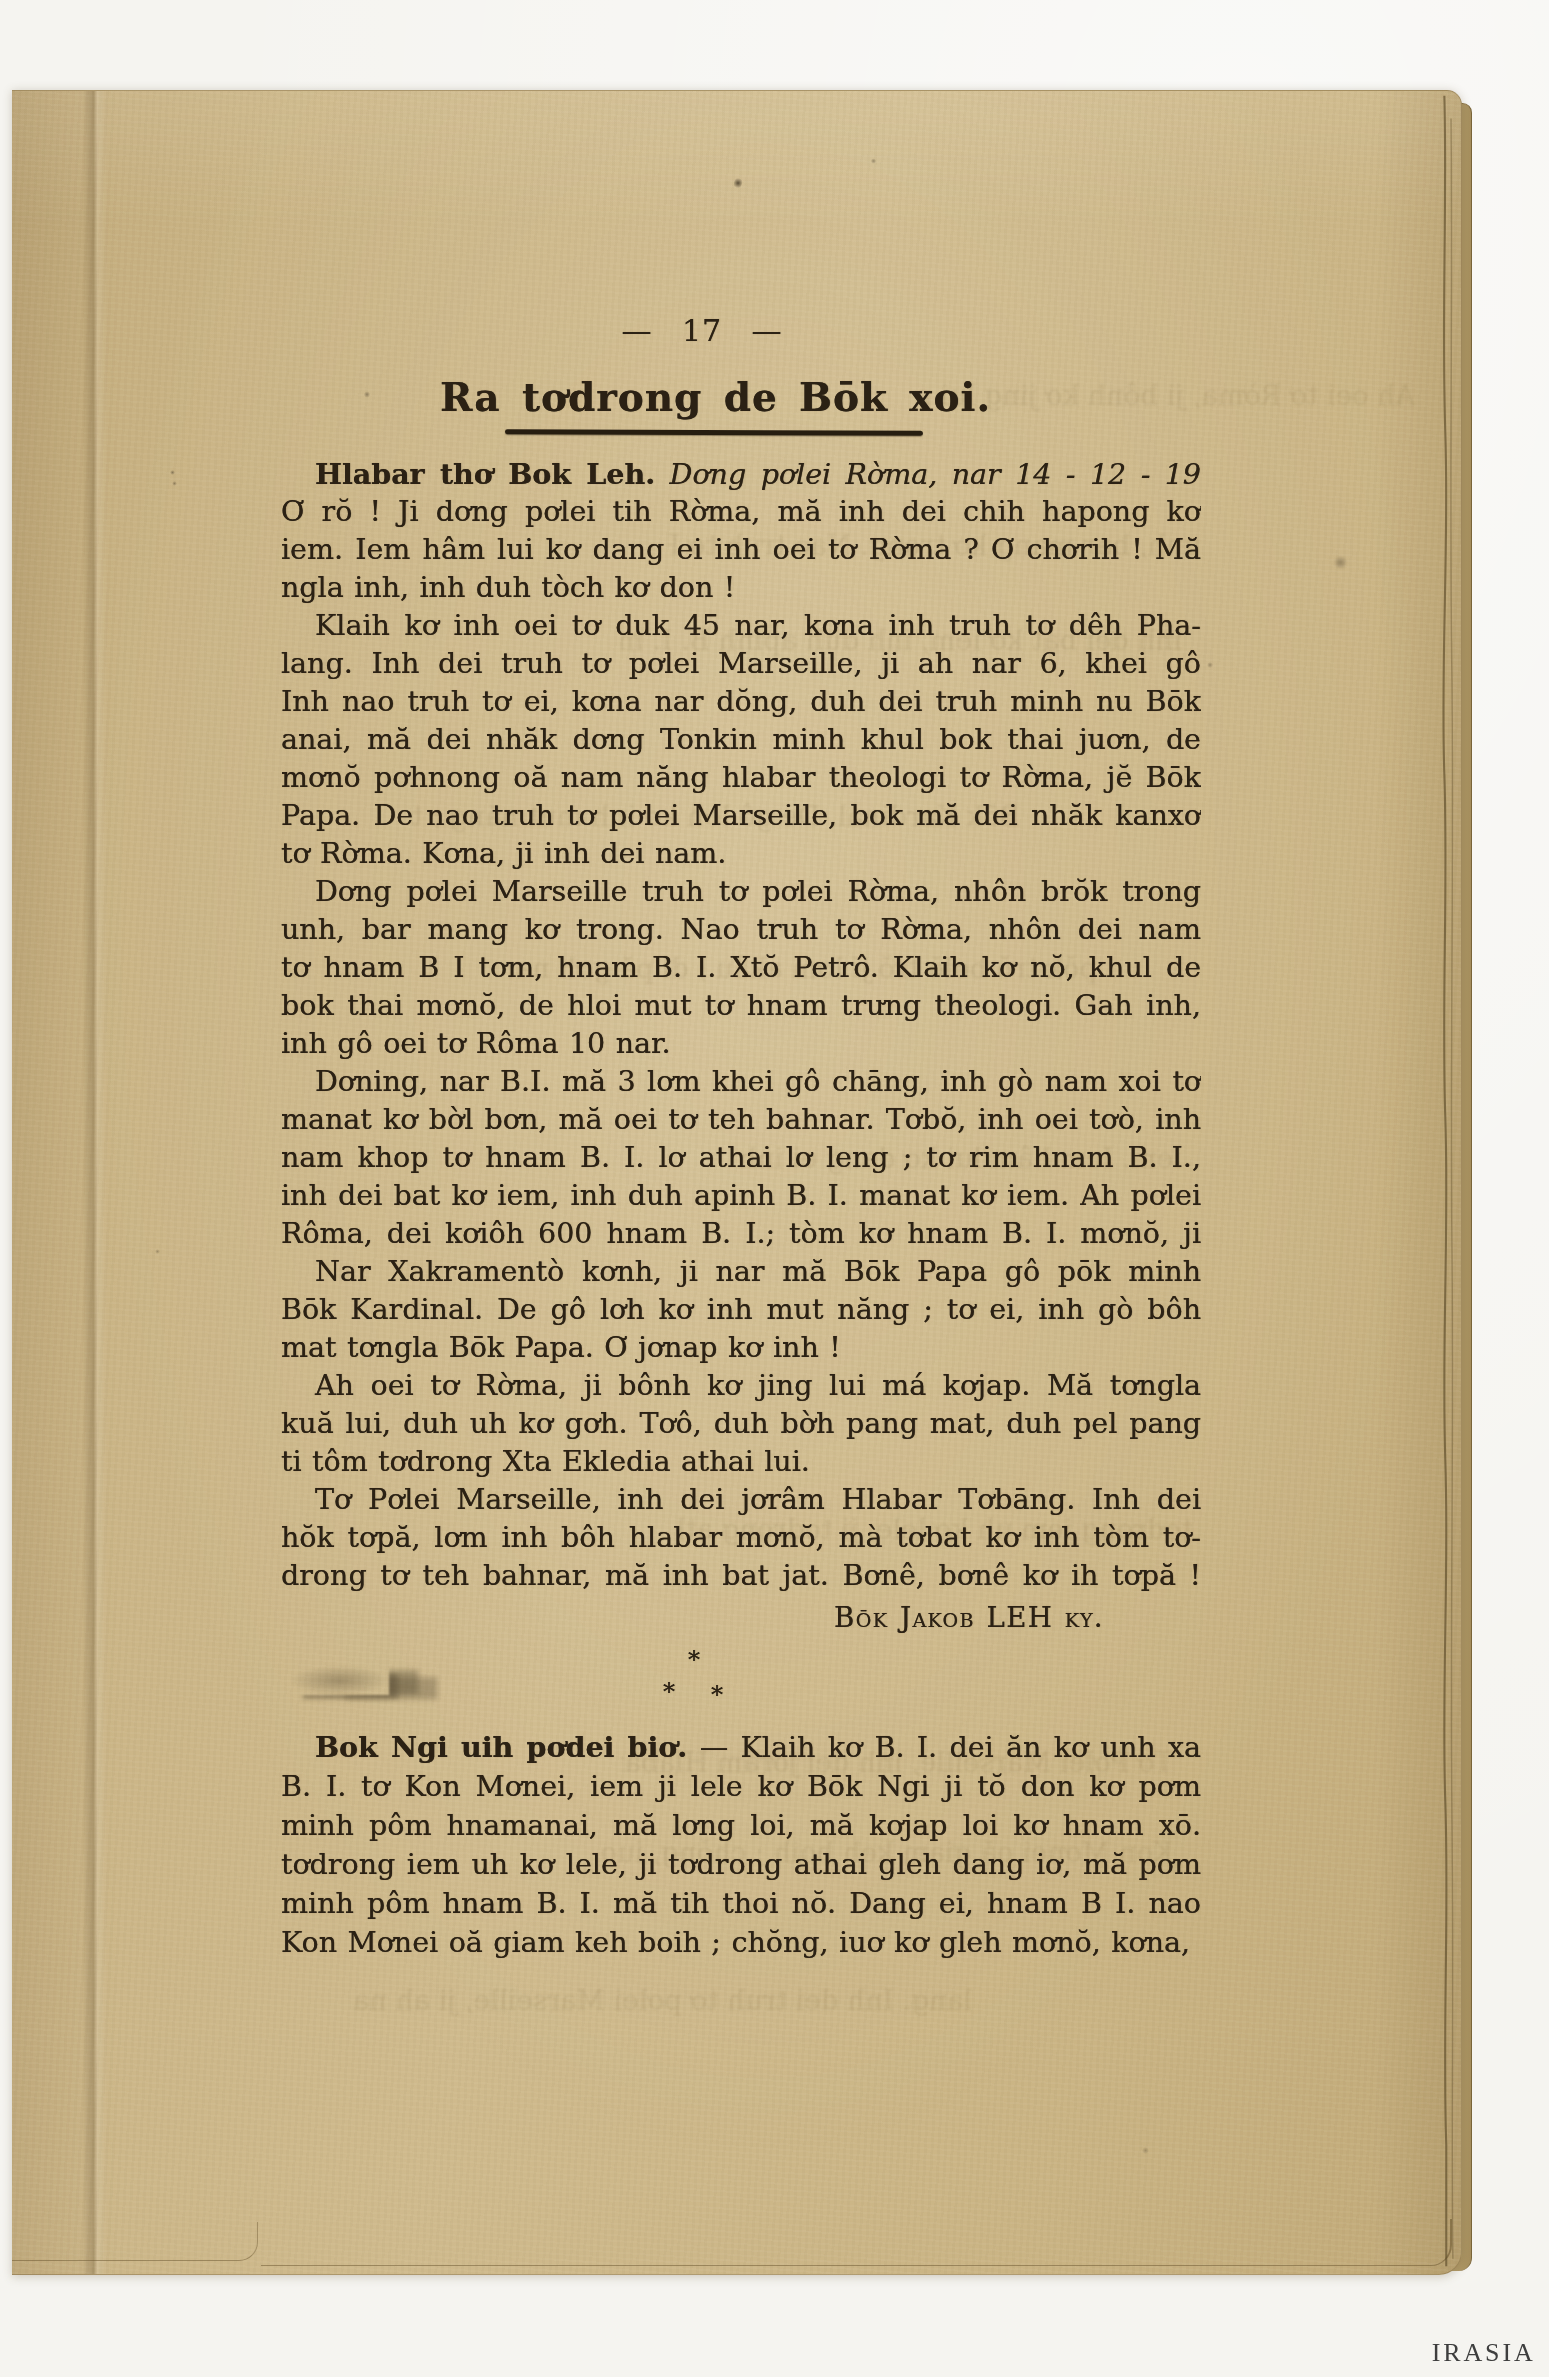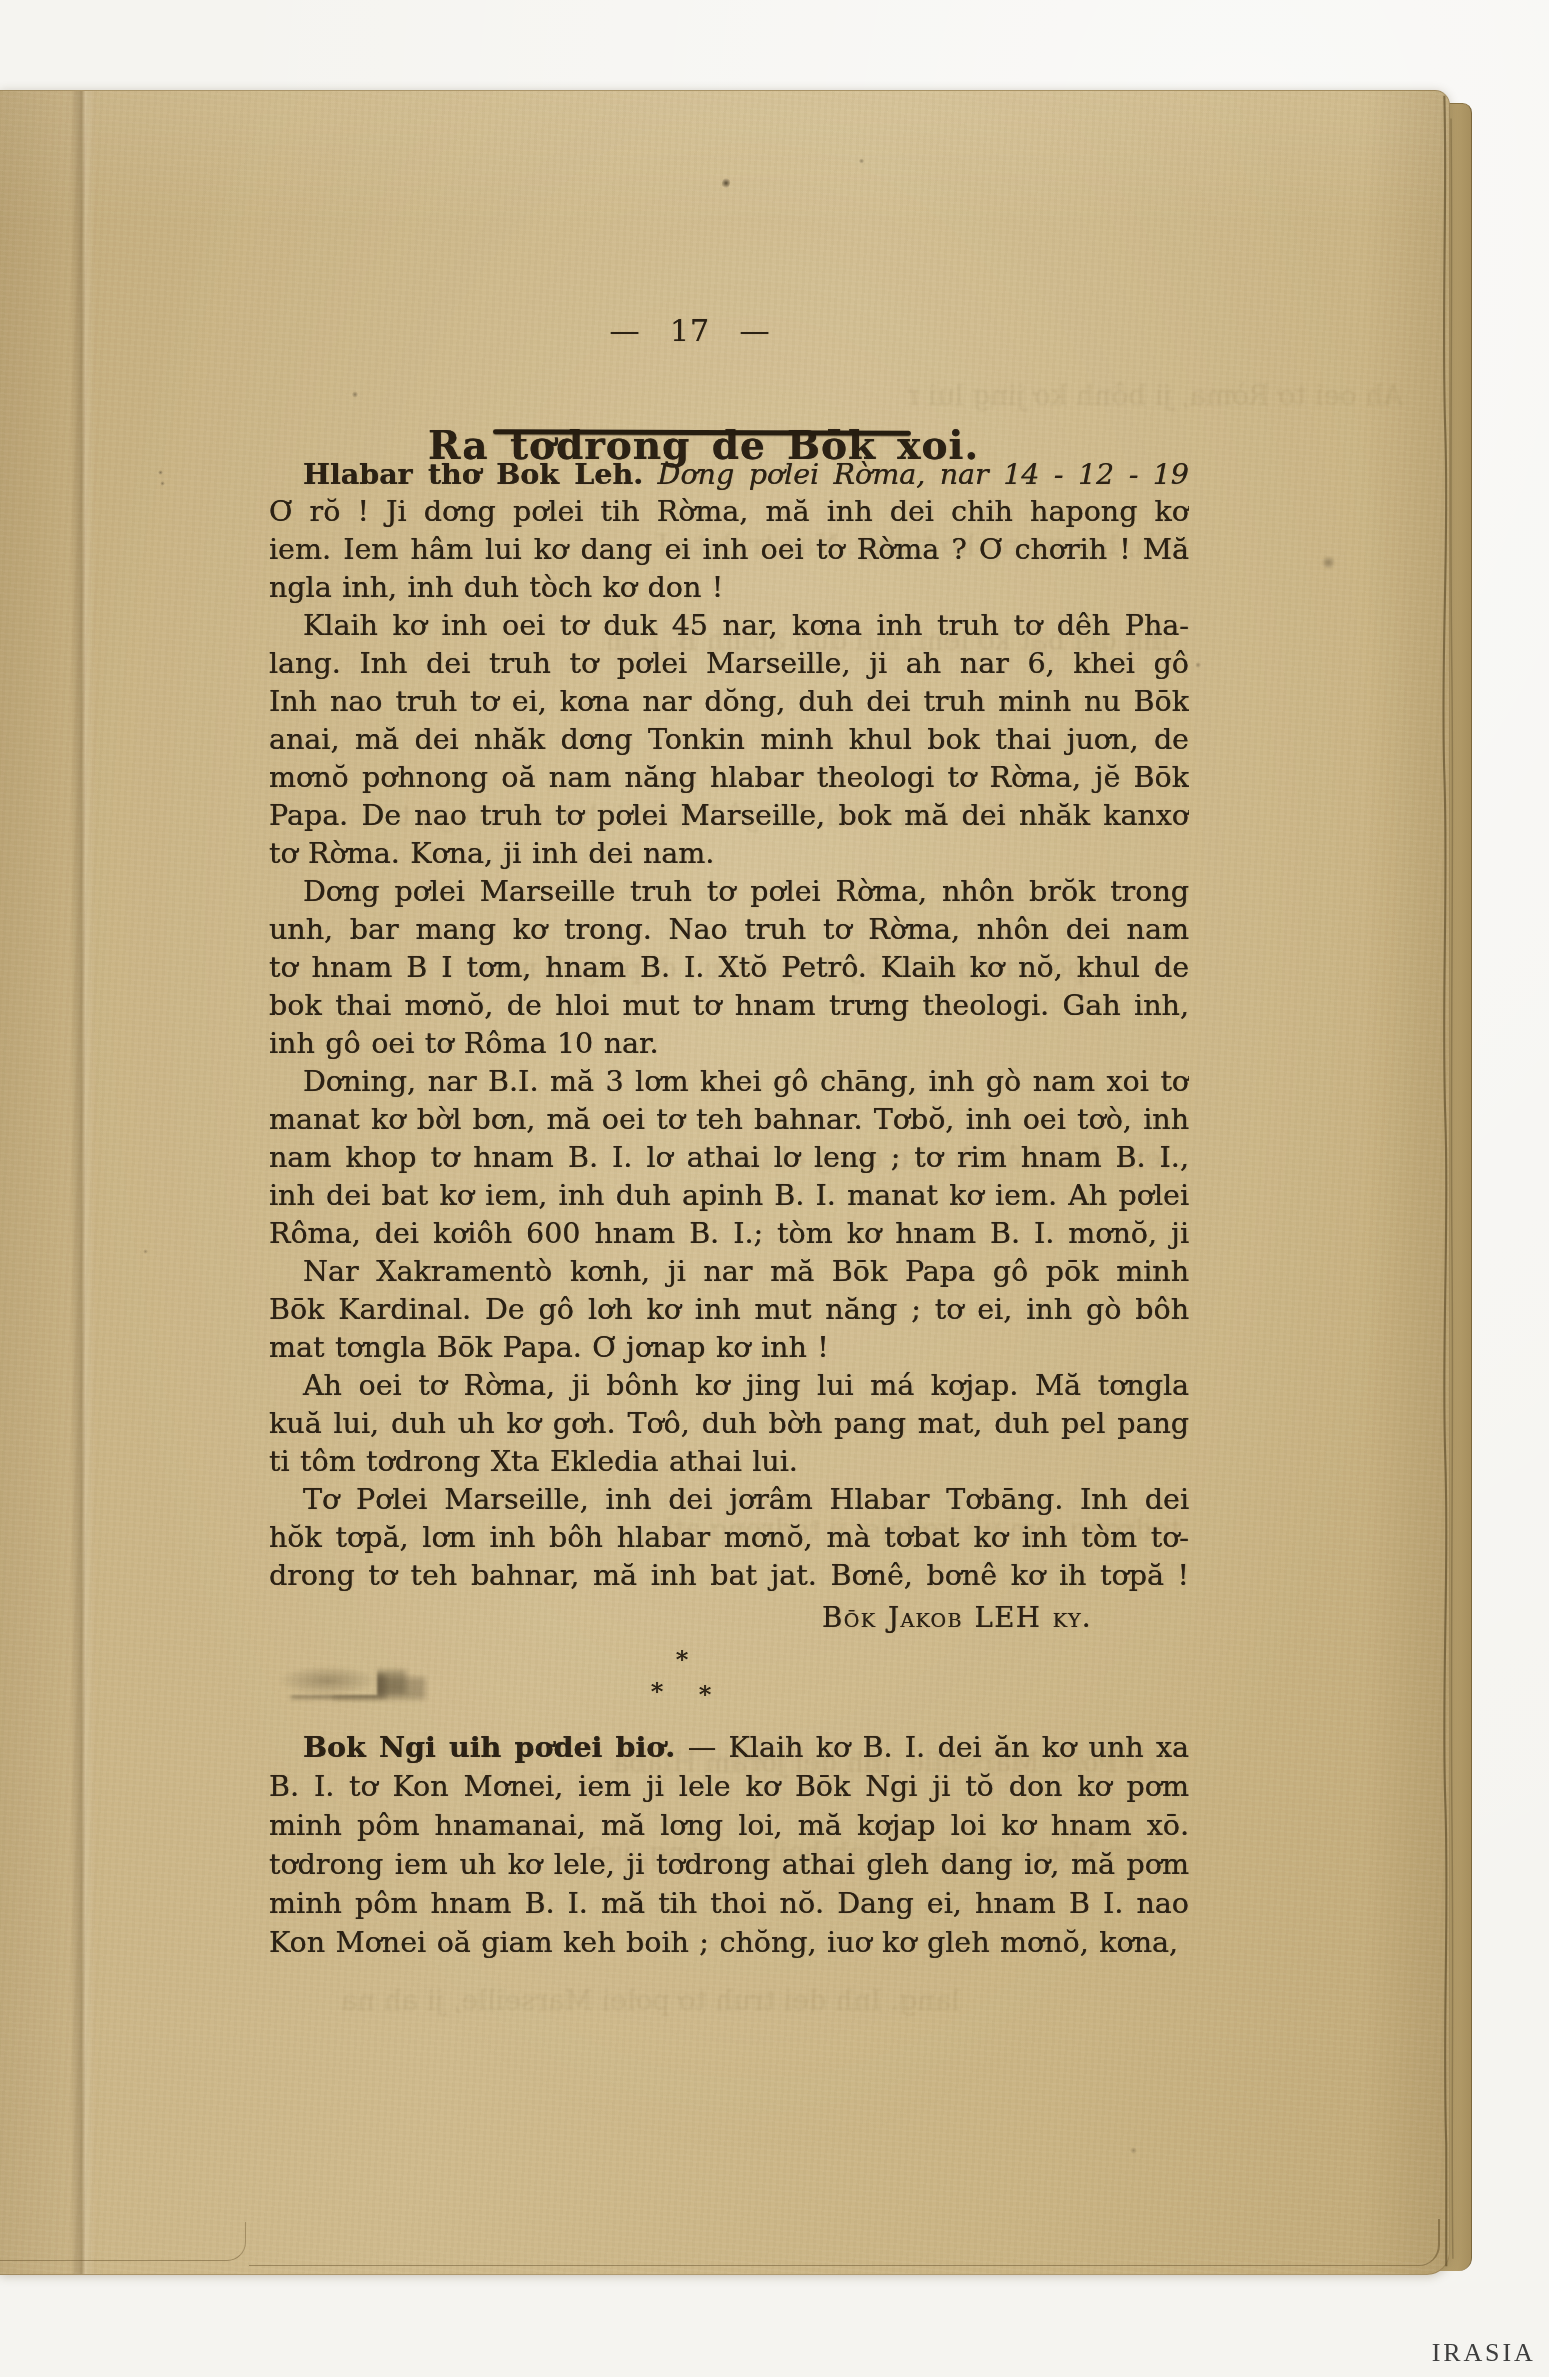--- a/index.html
+++ b/index.html
@@ -14,21 +14,21 @@
   .behind-sheet{
     position:absolute;left:1408px;top:103px;width:63px;height:2167px;
     background:linear-gradient(to right,#c3ad7c,#b29b69 78%,#a68f5e);
     border-right:1.9px solid #7a6539;
     border-top:1px solid #8a7344;
     border-radius:0 9.5px 13.3px 0;
     z-index:1;
   }
   
   .page{
-    position:absolute;left:0;top:90px;width:1449px;height:2183px;
+    position:absolute;left:12px;top:90px;width:1449px;height:2183px;
     background:
       linear-gradient(to right, rgba(125,100,60,.16), rgba(125,100,60,0) 105px),
       linear-gradient(to left, rgba(130,105,62,.20), rgba(130,105,62,0) 86px),
       linear-gradient(to bottom, rgba(255,246,224,.10), rgba(0,0,0,0) 133px),
       radial-gradient(ellipse at 52% 38%, rgba(255,249,230,.14), rgba(0,0,0,0) 65%),
       linear-gradient(103deg,#c2ab7c 0%,#cab485 14%,#cfba8d 46%,#cab484 78%,#c1aa79 100%);
     border:1px solid rgba(110,88,48,.35);border-left:none;
     border-radius:0 15px 23px 0;
     box-shadow:0 1.9px 9.5px rgba(90,75,45,.25);
     z-index:2;
@@ -56,21 +56,21 @@
   
   .edge-svg{position:absolute;left:1408px;top:90px;z-index:5;}
   
   .ink{color:#2b2114;text-shadow:0 0 0.6px rgba(46,37,24,.75), 0.5px 0.4px 0.9px rgba(46,37,24,.3);}
   .pagenum{
     position:absolute;left:533px;top:222px;width:314px;z-index:6;
     text-align:center;font-size:30px;word-spacing:19px;letter-spacing:1px;
   }
   .title{
     position:absolute;left:361px;top:283px;width:685px;z-index:6;
-    text-align:center;font-size:39px;font-weight:bold;letter-spacing:1px;word-spacing:6.7px;margin-top:48px;
+    text-align:center;font-size:39px;font-weight:bold;letter-spacing:1px;word-spacing:6.7px;
   }
   .rule{
     position:absolute;left:493px;top:339px;width:418px;height:4.8px;z-index:6;
     background:#261d10;border-radius:2.9px;transform:rotate(.2deg);
     box-shadow:0 1px 1px rgba(40,30,15,.4);
   }
   .body{
     position:absolute;left:269px;top:364px;width:920px;z-index:6;
     font-size:28.5px;line-height:38px;word-spacing:1.4px;
   }

